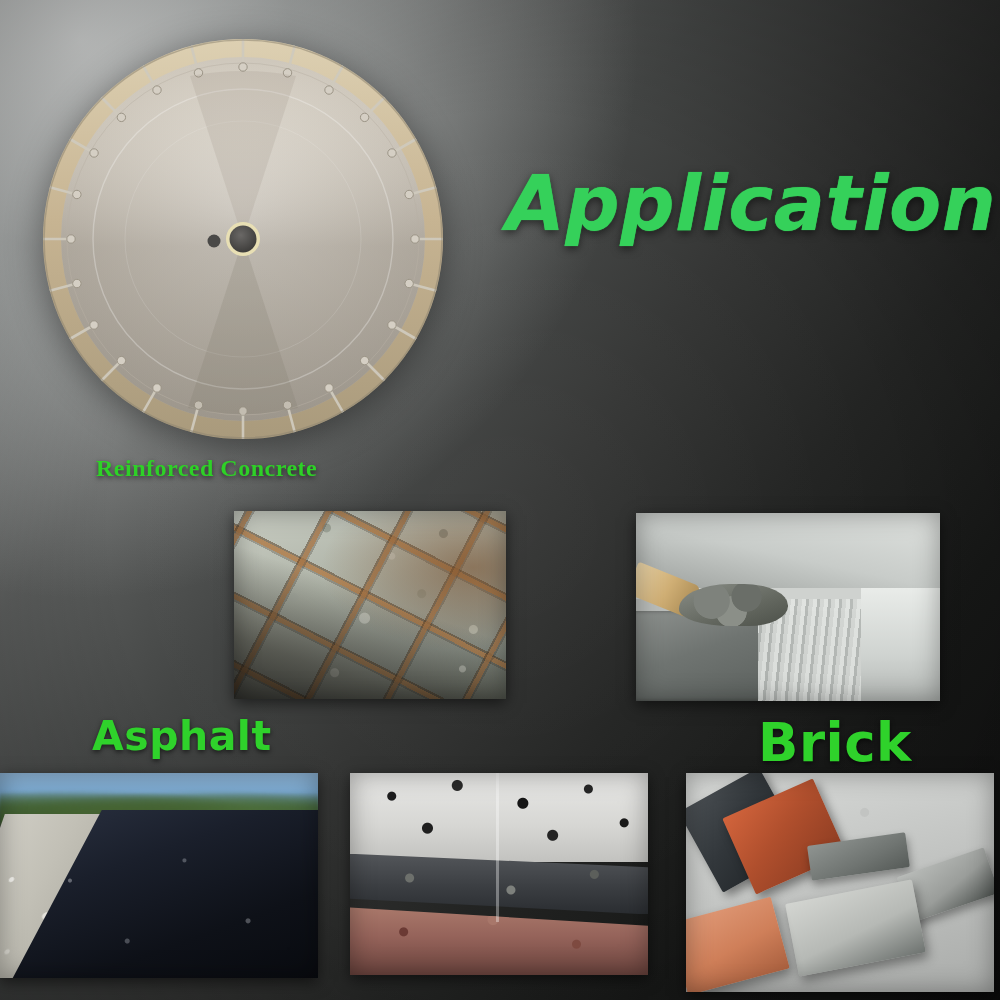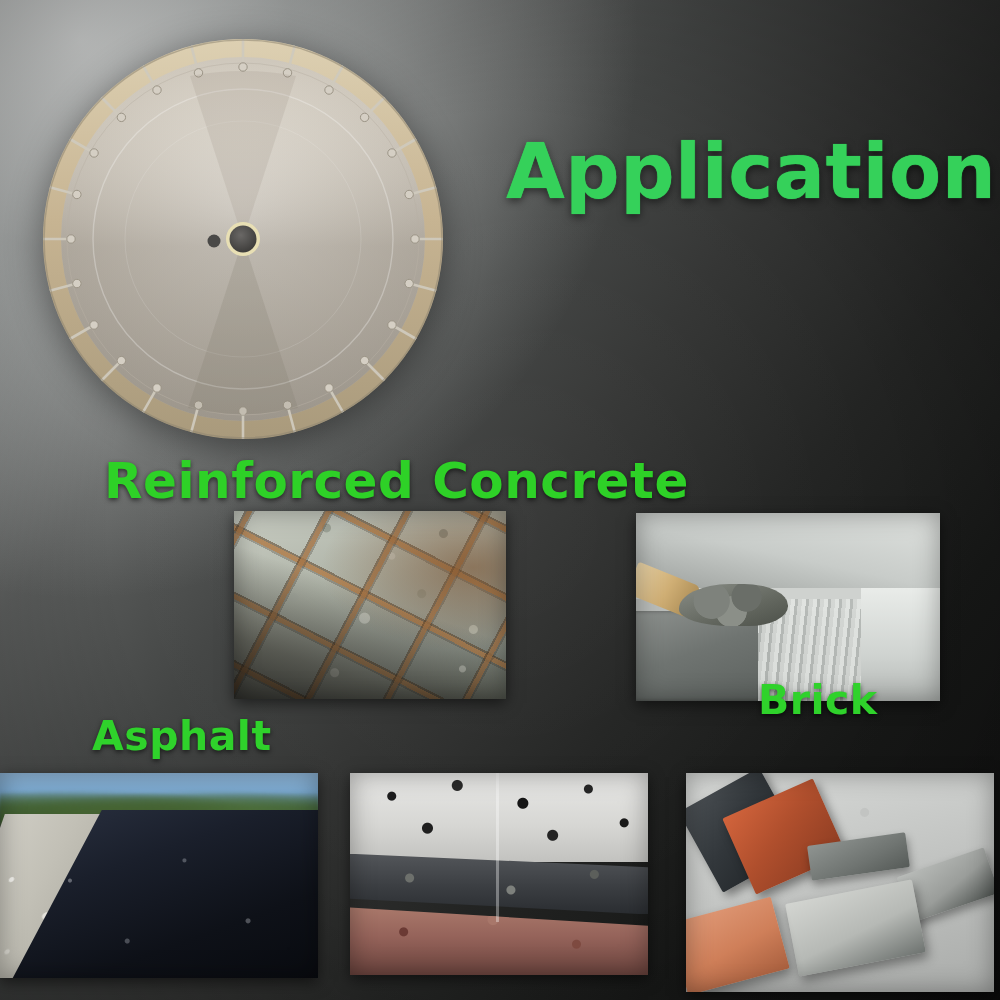--- a/index.html
+++ b/index.html
@@ -13,31 +13,31 @@
   }
   #stage::after{
     content:"";position:absolute;inset:0;pointer-events:none;
     background:radial-gradient(ellipse at 50% 52%, rgba(255,255,255,.035) 0%, rgba(0,0,0,0) 55%, rgba(0,0,0,.30) 100%);
   }
 
   
   .hd{position:absolute;z-index:6;white-space:nowrap;line-height:1;
       font-weight:700;letter-spacing:.5px;
       font-family:"DejaVu Sans","Liberation Sans",sans-serif;}
-  #title{left:506px;top:134px;font-size:76px;color:#35d15a;
-         text-shadow:0 0 1px #35d15a,0 3px 8px rgba(0,0,0,.55);}
-  #lbl-rc{left:104px;top:456px;font-size:50px;color:#2ed127;
-          text-shadow:0 2px 5px rgba(0,0,0,.6);}
+  #title{left:506px;top:166px;font-size:76px;color:#35d15a;
+         text-shadow:0 0 1px #35d15a,0 3px 8px rgba(0,0,0,.55);font-style:italic;}
+  #lbl-rc{left:96px;top:456px;font-size:24px;color:#2ed127;
+          text-shadow:0 2px 5px rgba(0,0,0,.6);font-family:Liberation Serif, serif;}
   #lbl-co{left:666px;top:452px;font-size:41px;color:#2ed127;
           text-shadow:0 2px 5px rgba(0,0,0,.6);}
   #lbl-as{left:92px;top:716px;font-size:41px;color:#2fd22b;
           text-shadow:0 2px 5px rgba(0,0,0,.6);}
   #lbl-gr{left:420px;top:716px;font-size:41px;color:#2fd22b;
           text-shadow:0 2px 5px rgba(0,0,0,.6);}
-  #lbl-br{left:758px;top:680px;font-size:41px;color:#2fd22b;
+  #lbl-br{left:758px;top:716px;font-size:53px;color:#2fd22b;
           text-shadow:0 2px 5px rgba(0,0,0,.6);text-align:center;}
 
   
   #blade{position:absolute;left:40px;top:36px;width:406px;height:406px;z-index:5;
          filter:drop-shadow(0 6px 18px rgba(0,0,0,.45));}
 
   
   .photo{position:absolute;overflow:hidden;z-index:4;
          box-shadow:0 4px 14px rgba(0,0,0,.55);}
   #ph-rebar   {left:234px;top:511px;width:272px;height:188px;}

